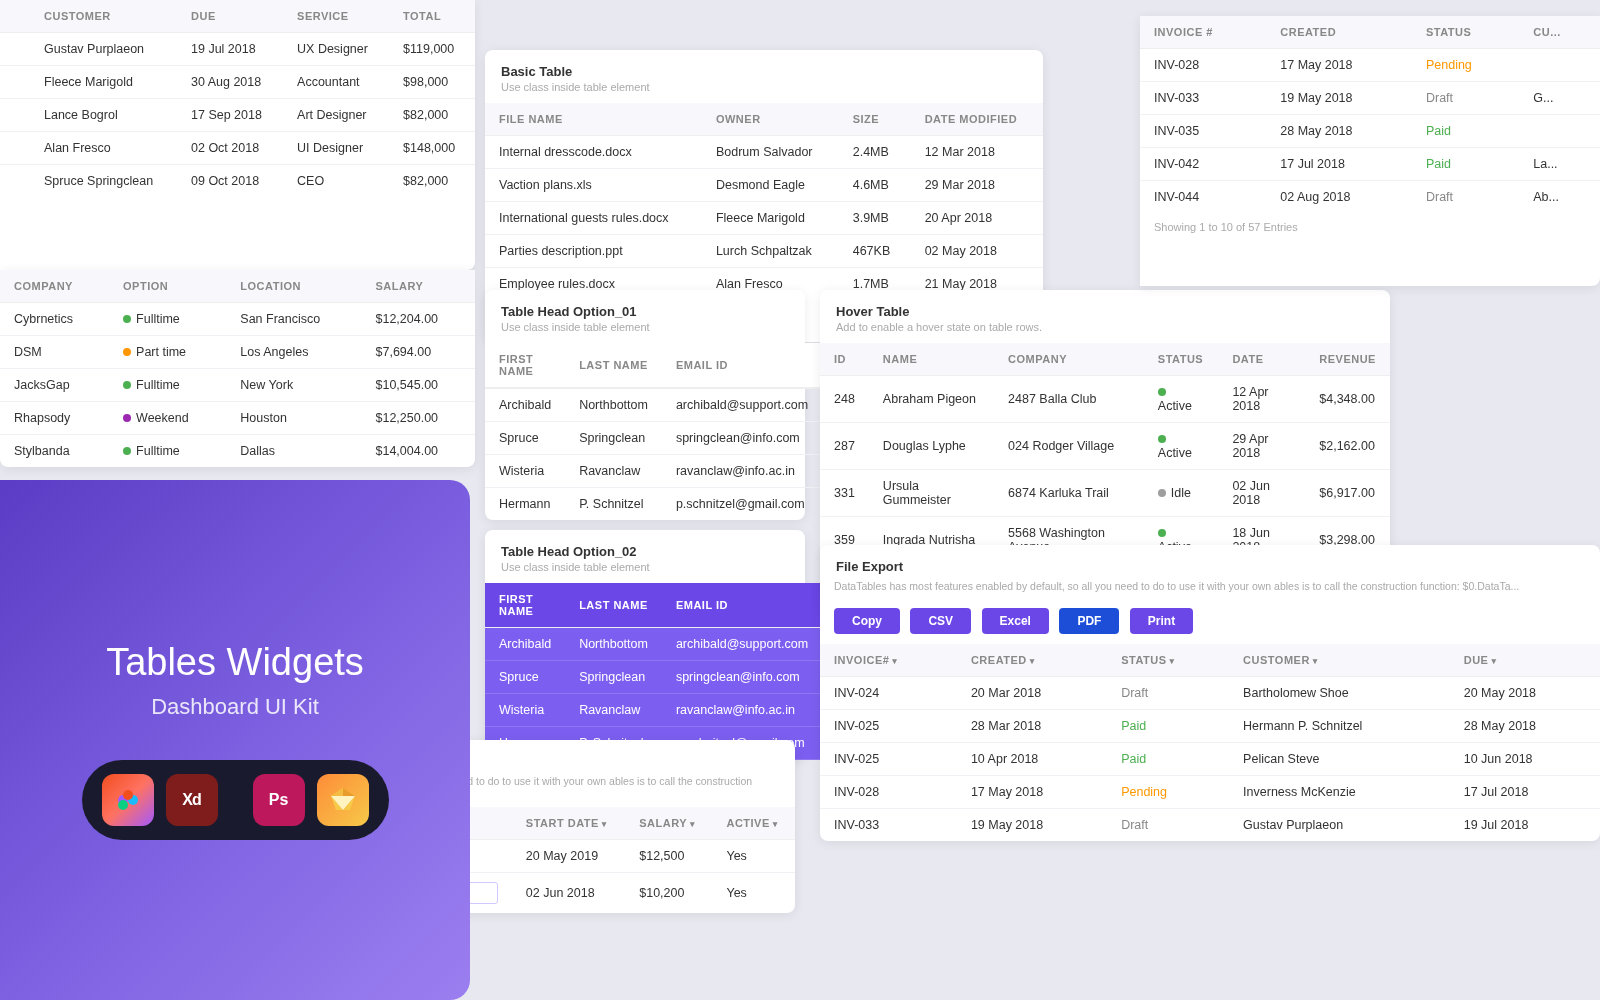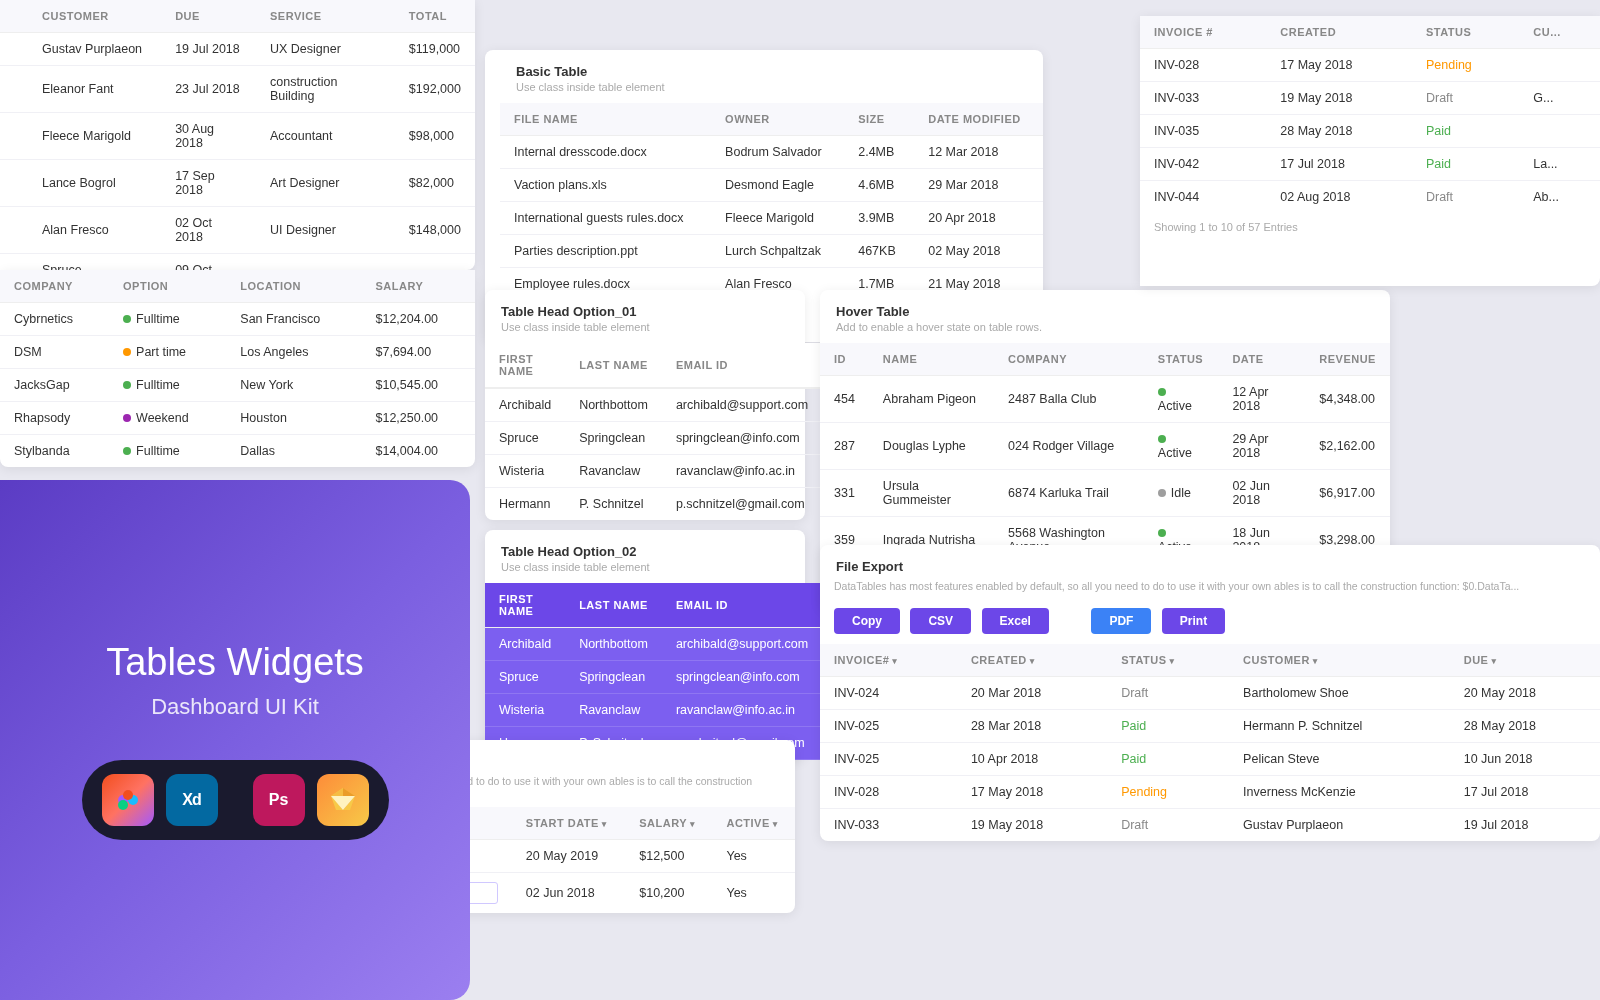--- a/index.html
+++ b/index.html
@@ -130,21 +130,20 @@
       color: #666;
     }
     .page-btn.active { background: #6c47e8; color: #fff; }
     .page-btn.nav { color: #6c47e8; font-weight: 600; }
     .pagination-text { color: #888; font-size: 11px; margin-right: 8px; }
 
     
     .basic-table-card {
       left: 485px; top: 50px;
       width: 558px;
-      padding-left: 15px;
     }
 
     
     .hover-table-card {
       left: 820px; top: 290px;
       width: 570px;
     }
 
     
     .dot {
@@ -192,21 +191,21 @@
       font-size: 12px;
       font-weight: 600;
       margin-right: 6px;
       cursor: pointer;
       color: #fff;
       border: none;
     }
     .btn-copy { background: #6c47e8; }
     .btn-csv { background: #6c47e8; }
     .btn-excel { background: #6c47e8; }
-    .btn-pdf { background: #3b82f6; margin-left: 32px; }
+    .btn-pdf { background: #1d4ed8; }
     .btn-print { background: #6c47e8; }
 
     .export-buttons { padding: 8px 14px 10px; }
     .export-desc { font-size: 10.5px; color: #aaa; padding: 4px 14px 8px; }
 
     
     .sort-th {
       cursor: pointer;
       user-select: none;
     }
@@ -257,27 +256,20 @@
         <th>Total</th>
       </tr>
     </thead>
     <tbody id="top-left-tbody">
         <tr>
           <td></td>
           <td>Gustav Purplaeon</td>
           <td>19 Jul 2018</td>
           <td>UX Designer</td>
           <td>$119,000</td>
-        </tr>
-        <tr>
-          <td></td>
-          <td>Eleanor Fant</td>
-          <td>23 Jul 2018</td>
-          <td>construction Building</td>
-          <td>$192,000</td>
         </tr>
         <tr>
           <td></td>
           <td>Fleece Marigold</td>
           <td>30 Aug 2018</td>
           <td>Accountant</td>
           <td>$98,000</td>
         </tr>
         <tr>
           <td></td>
@@ -489,21 +481,21 @@
         <th>ID</th>
         <th>Name</th>
         <th>Company</th>
         <th>Status</th>
         <th>Date</th>
         <th>Revenue</th>
       </tr>
     </thead>
     <tbody id="hover-tbody">
         <tr>
-          <td>454</td>
+          <td>248</td>
           <td>Abraham Pigeon</td>
           <td>2487 Balla Club</td>
           <td><span class="dot" style="background:#4caf50"></span>Active</td>
           <td>12 Apr 2018</td>
           <td>$4,348.00</td>
         </tr>
         <tr>
           <td>287</td>
           <td>Douglas Lyphe</td>
           <td>024 Rodger Village</td>
@@ -591,21 +583,21 @@
   <div class="tool-icons">
     <div class="tool-icon tool-figma">
       <svg width="28" height="28" viewBox="0 0 28 28" fill="none">
         <circle cx="14" cy="9" r="5" fill="#ff7262"></circle>
         <circle cx="9" cy="14" r="5" fill="#a259ff"></circle>
         <circle cx="19" cy="14" r="5" fill="#1abcfe"></circle>
         <circle cx="9" cy="19" r="5" fill="#0acf83"></circle>
         <circle cx="14" cy="9" r="5" fill="#f24e1e"></circle>
       </svg>
     </div>
-    <div class="tool-icon tool-xd" style="font-size:16px;letter-spacing:-1px;background:#0369a1;">Xd</div>
+    <div class="tool-icon tool-xd" style="font-size:16px;letter-spacing:-1px;background:#7f1d1d;">Xd</div>
     <div class="tool-icon tool-ps" style="font-size:16px;background:#be185d;margin-left:23px;">Ps</div>
     <div class="tool-icon tool-sketch">
       <svg width="32" height="32" viewBox="0 0 32 32">
         <polygon points="16,4 28,12 23,26 9,26 4,12" fill="#f7c948"></polygon>
         <polygon points="16,4 28,12 16,26" fill="#ea9c2a"></polygon>
         <polygon points="16,4 4,12 16,26" fill="#f5bc43"></polygon>
         <polygon points="4,12 28,12 16,26" fill="#fff3c0"></polygon>
       </svg>
     </div>
   </div>

